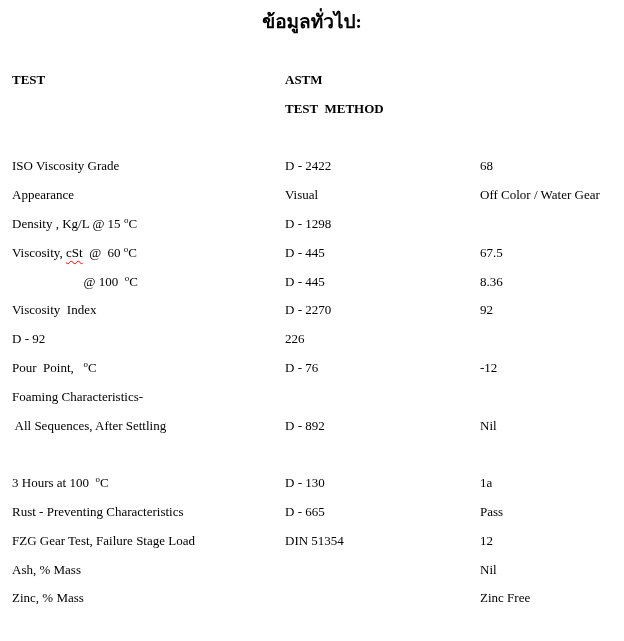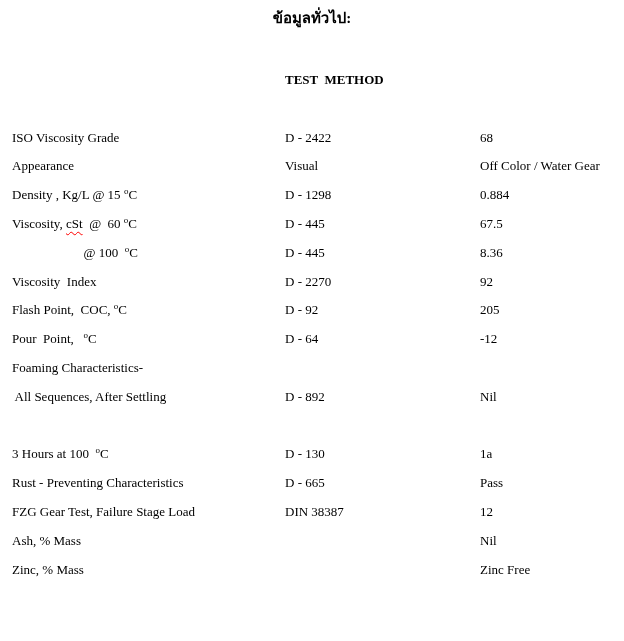--- a/index.html
+++ b/index.html
@@ -17,21 +17,21 @@
     font-size: 13px;
     overflow: hidden;
   }
   .doc-title {
     position: absolute;
     top: 6px;
     left: 0;
     right: 0;
     text-align: center;
     font-weight: bold;
-    font-size: 15px;
+    font-size: 19px;
   }
   .doc-table {
     position: absolute;
     top: 72px;
     left: 12px;
     right: 0;
   }
   .row {
     display: grid;
     grid-template-columns: 273px 195px 1fr;
@@ -62,20 +62,25 @@
     margin-top: 40px;
   }
 </style>
 </head>
 <body>
 
 <div class="page">
   <div class="doc-title">ข้อมูลทั่วไป:</div>
   <div class="doc-table" id="doc-table">
       <div class="row header">
+        <div class="cell col0">TEST</div>
+        <div class="cell col1">ASTM</div>
+        <div class="cell col2"></div>
+      </div>
+      <div class="row header">
         <div class="cell col0"></div>
         <div class="cell col1">TEST  METHOD</div>
         <div class="cell col2"></div>
       </div>
       <div class="row">
         <div class="cell col0"></div>
         <div class="cell col1"></div>
         <div class="cell col2"></div>
       </div>
       <div class="row">
@@ -84,45 +89,43 @@
         <div class="cell col2">68</div>
       </div>
       <div class="row">
         <div class="cell col0">Appearance</div>
         <div class="cell col1">Visual</div>
         <div class="cell col2">Off Color / Water Gear</div>
       </div>
       <div class="row">
         <div class="cell col0"><span>Density , Kg/L @ 15 </span><span class="sup">o</span><span>C</span></div>
         <div class="cell col1">D - 1298</div>
-        <div class="cell col2">0.884</div>
       </div>
       <div class="row">
         <div class="cell col0"><span>Viscosity, </span><span class="misspell">cSt</span><span>  @  60 </span><span class="sup">o</span><span>C</span></div>
         <div class="cell col1">D - 445</div>
         <div class="cell col2">67.5</div>
       </div>
       <div class="row">
         <div class="cell col0"><span>                      @ 100  </span><span class="sup">o</span><span>C</span></div>
         <div class="cell col1">D - 445</div>
         <div class="cell col2">8.36</div>
       </div>
       <div class="row">
         <div class="cell col0">Viscosity  Index</div>
         <div class="cell col1">D - 2270</div>
         <div class="cell col2">92</div>
       </div>
       <div class="row">
-        <div class="cell col0"><span>Flash Point,  COC, </span><span class="sup">o</span><span>C</span></div>
         <div class="cell col1">D - 92</div>
-        <div class="cell col2">205</div>
+        <div class="cell col2">226</div>
       </div>
       <div class="row">
         <div class="cell col0"><span>Pour  Point,   </span><span class="sup">o</span><span>C</span></div>
-        <div class="cell col1">D - 64</div>
+        <div class="cell col1">D - 76</div>
         <div class="cell col2">-12</div>
       </div>
       <div class="row">
         <div class="cell col0">Foaming Characteristics-</div>
         <div class="cell col1"></div>
         <div class="cell col2"></div>
       </div>
       <div class="row">
         <div class="cell col0"> All Sequences, After Settling</div>
         <div class="cell col1">D - 892</div>
@@ -138,21 +141,21 @@
         <div class="cell col1">D - 130</div>
         <div class="cell col2">1a</div>
       </div>
       <div class="row">
         <div class="cell col0">Rust - Preventing Characteristics</div>
         <div class="cell col1">D - 665</div>
         <div class="cell col2">Pass</div>
       </div>
       <div class="row">
         <div class="cell col0">FZG Gear Test, Failure Stage Load</div>
-        <div class="cell col1">DIN 38387</div>
+        <div class="cell col1">DIN 51354</div>
         <div class="cell col2">12</div>
       </div>
       <div class="row">
         <div class="cell col0">Ash, % Mass</div>
         <div class="cell col1"></div>
         <div class="cell col2">Nil</div>
       </div>
       <div class="row">
         <div class="cell col0">Zinc, % Mass</div>
         <div class="cell col1"></div>

